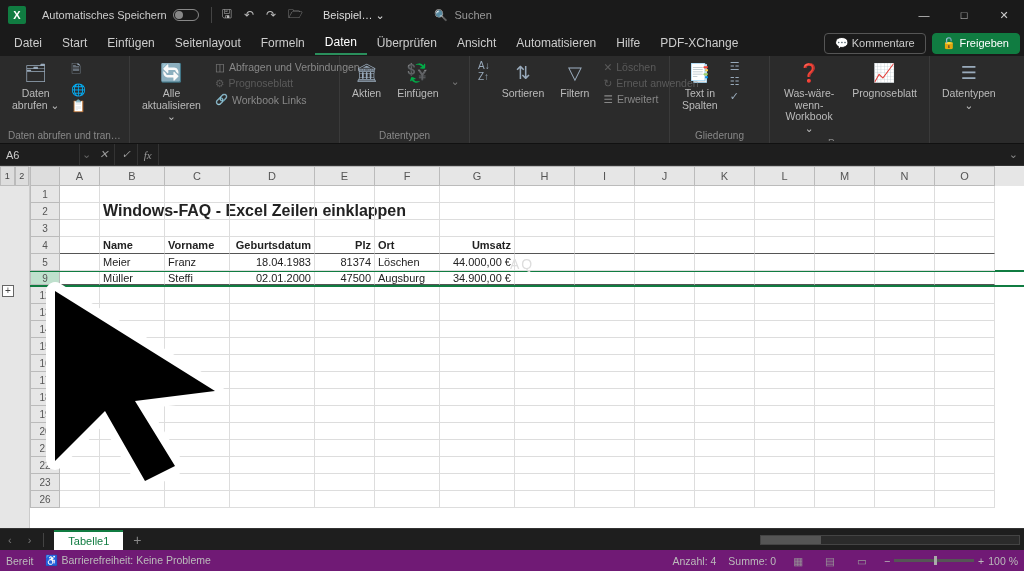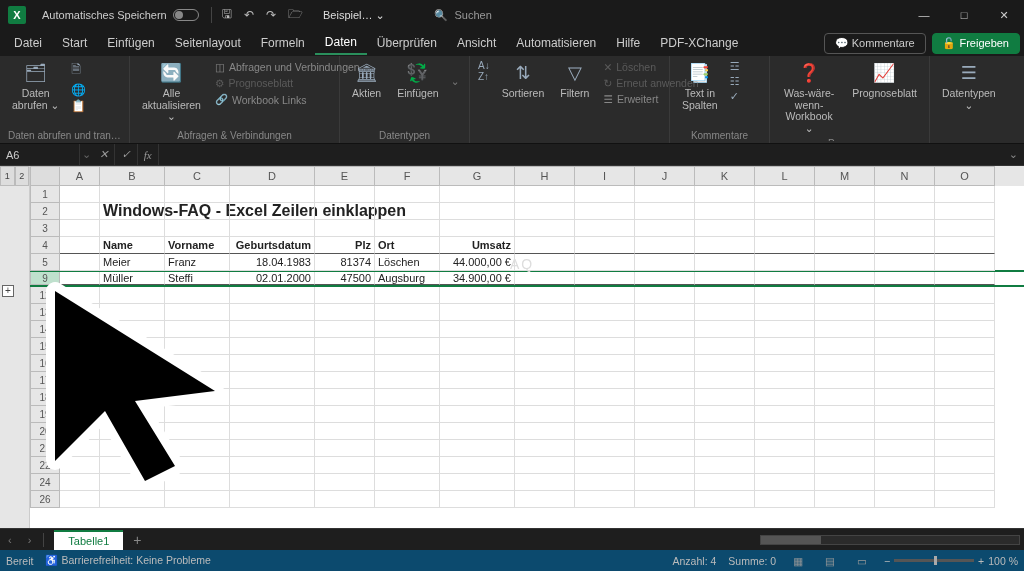--- a/index.html
+++ b/index.html
@@ -74,21 +74,21 @@
 
 #sheettabs { height: 22px; background: #1e1e1e; display: flex; align-items: center; font-size: 11px; color: #bbb; border-top: 1px solid #333; }
 #sheettabs .nav { padding: 0 8px; color: #777; cursor: pointer; }
 #sheettabs .stab { padding: 3px 14px; background: #fff; color: #107c41; border-top: 2px solid #107c41; cursor: pointer; margin-left:6px; font-size:11px;}
 #sheettabs .add { padding: 0 10px; color: #888; cursor: pointer; font-size:14px;}
 #sheettabs .spacer { flex: 1; }
 #sheettabs .scroll { width: 260px; height: 10px; background: #2b2b2b; border: 1px solid #444; margin-right: 4px; position:relative;}
 #sheettabs .scroll .thumb { position:absolute; left:0; top:0; bottom:0; width:60px; background:#555;}
 
 
-#status { height: 21px; background: #0c4a6e; display: flex; align-items: center; font-size: 10.5px; color: #bbb; padding: 0 6px; gap: 12px; }
+#status { height: 21px; background: #701a75; display: flex; align-items: center; font-size: 10.5px; color: #bbb; padding: 0 6px; gap: 12px; }
 #status .spacer { flex: 1; }
 #status .vbtn { padding: 0 5px; color: #999; cursor: pointer; }
 #status .zoom { display: flex; align-items: center; gap: 4px; }
 #status .zslider { width: 80px; height: 3px; background: #555; position: relative; }
 #status .zslider::after { content:""; position:absolute; left:50%; top:-3px; width:3px; height:9px; background:#aaa;}
 </style>
 </head>
 <body>
 
 <div id="titlebar">
@@ -152,21 +152,20 @@
           <span class="ic">🔄</span>
           <span style="white-space:pre-line">Alle
 aktualisieren ⌄</span>
         </div>
       <div class="rcol">
         <span class="rsmall">◫ <span>Abfragen und Verbindungen</span></span>
         <span class="rsmall" style="opacity:.5">⚙ <span>Prognoseblatt</span></span>
         <span class="rsmall">🔗 <span>Workbook Links</span></span>
       </div>
     </div>
-    <div class="glabel">Abfragen &amp; Verbindungen</div>
   </div>
   <div class="rgroup" style="width:130px">
     <div class="top">
       <div class="rbutton">
           <span class="ic">🏛</span>
           <span>Aktien</span>
         </div>
       <div class="rbutton">
           <span class="ic">💱</span>
           <span>Einfügen</span>
@@ -202,21 +201,21 @@
           <span class="ic">📑</span>
           <span style="white-space:pre-line">Text in
 Spalten</span>
         </div>
       <div class="rcol">
           <span style="font-size:11px;color:#9ab">☲</span>
           <span style="font-size:11px;color:#9ab">☷</span>
           <span style="font-size:11px;color:#9ab">✓</span>
         </div>
     </div>
-    <div class="glabel">Kommentare</div>
+    <div class="glabel">Gliederung</div>
   </div>
   <div class="rgroup" style="width:160px">
     <div class="top">
       <div class="rbutton">
           <span class="ic">❓</span>
           <span style="white-space:pre-line">Was-wäre-wenn-
 Workbook ⌄</span>
         </div>
       <div class="rbutton">
           <span class="ic">📈</span>
@@ -577,21 +576,21 @@
           <div class="cell" style="width: 60px;"></div>
           <div class="cell" style="width: 60px;"></div>
           <div class="cell" style="width: 60px;"></div>
           <div class="cell" style="width: 60px;"></div>
           <div class="cell" style="width: 60px;"></div>
           <div class="cell" style="width: 60px;"></div>
           <div class="cell" style="width: 60px;"></div>
           <div class="cell" style="width: 60px;"></div>
         </div>
         <div class="row ">
-          <div class="rh">24</div>
+          <div class="rh">23</div>
           <div class="cell" style="width: 40px;"></div>
           <div class="cell" style="width: 65px;"></div>
           <div class="cell" style="width: 65px;"></div>
           <div class="cell" style="width: 85px;"></div>
           <div class="cell" style="width: 60px;"></div>
           <div class="cell" style="width: 65px;"></div>
           <div class="cell" style="width: 75px;"></div>
           <div class="cell" style="width: 60px;"></div>
           <div class="cell" style="width: 60px;"></div>
           <div class="cell" style="width: 60px;"></div>

